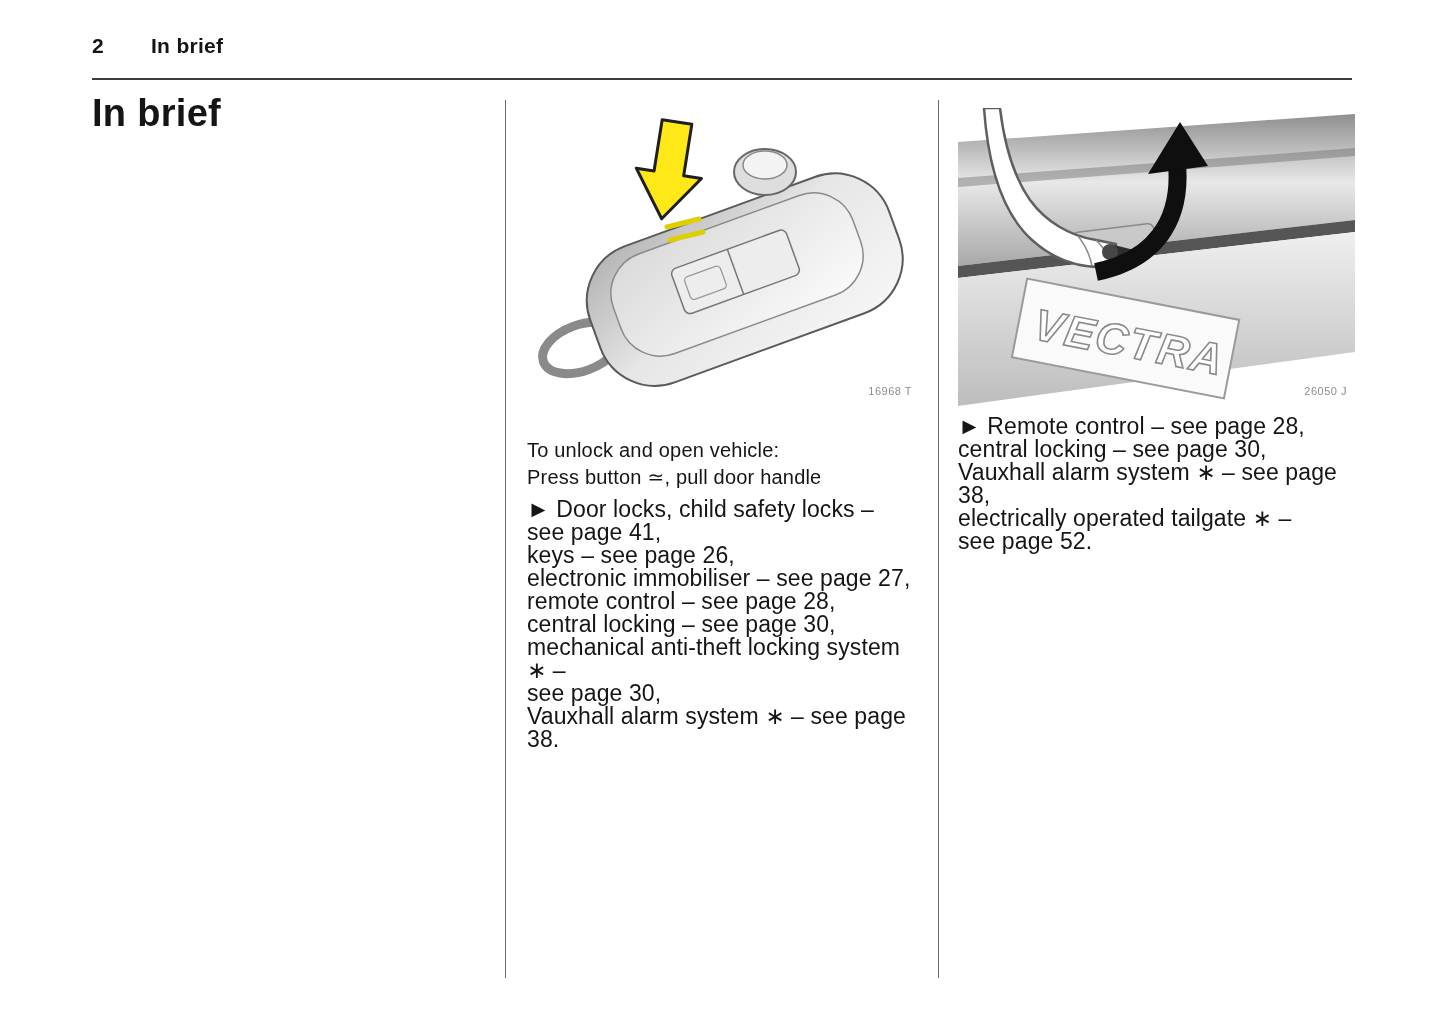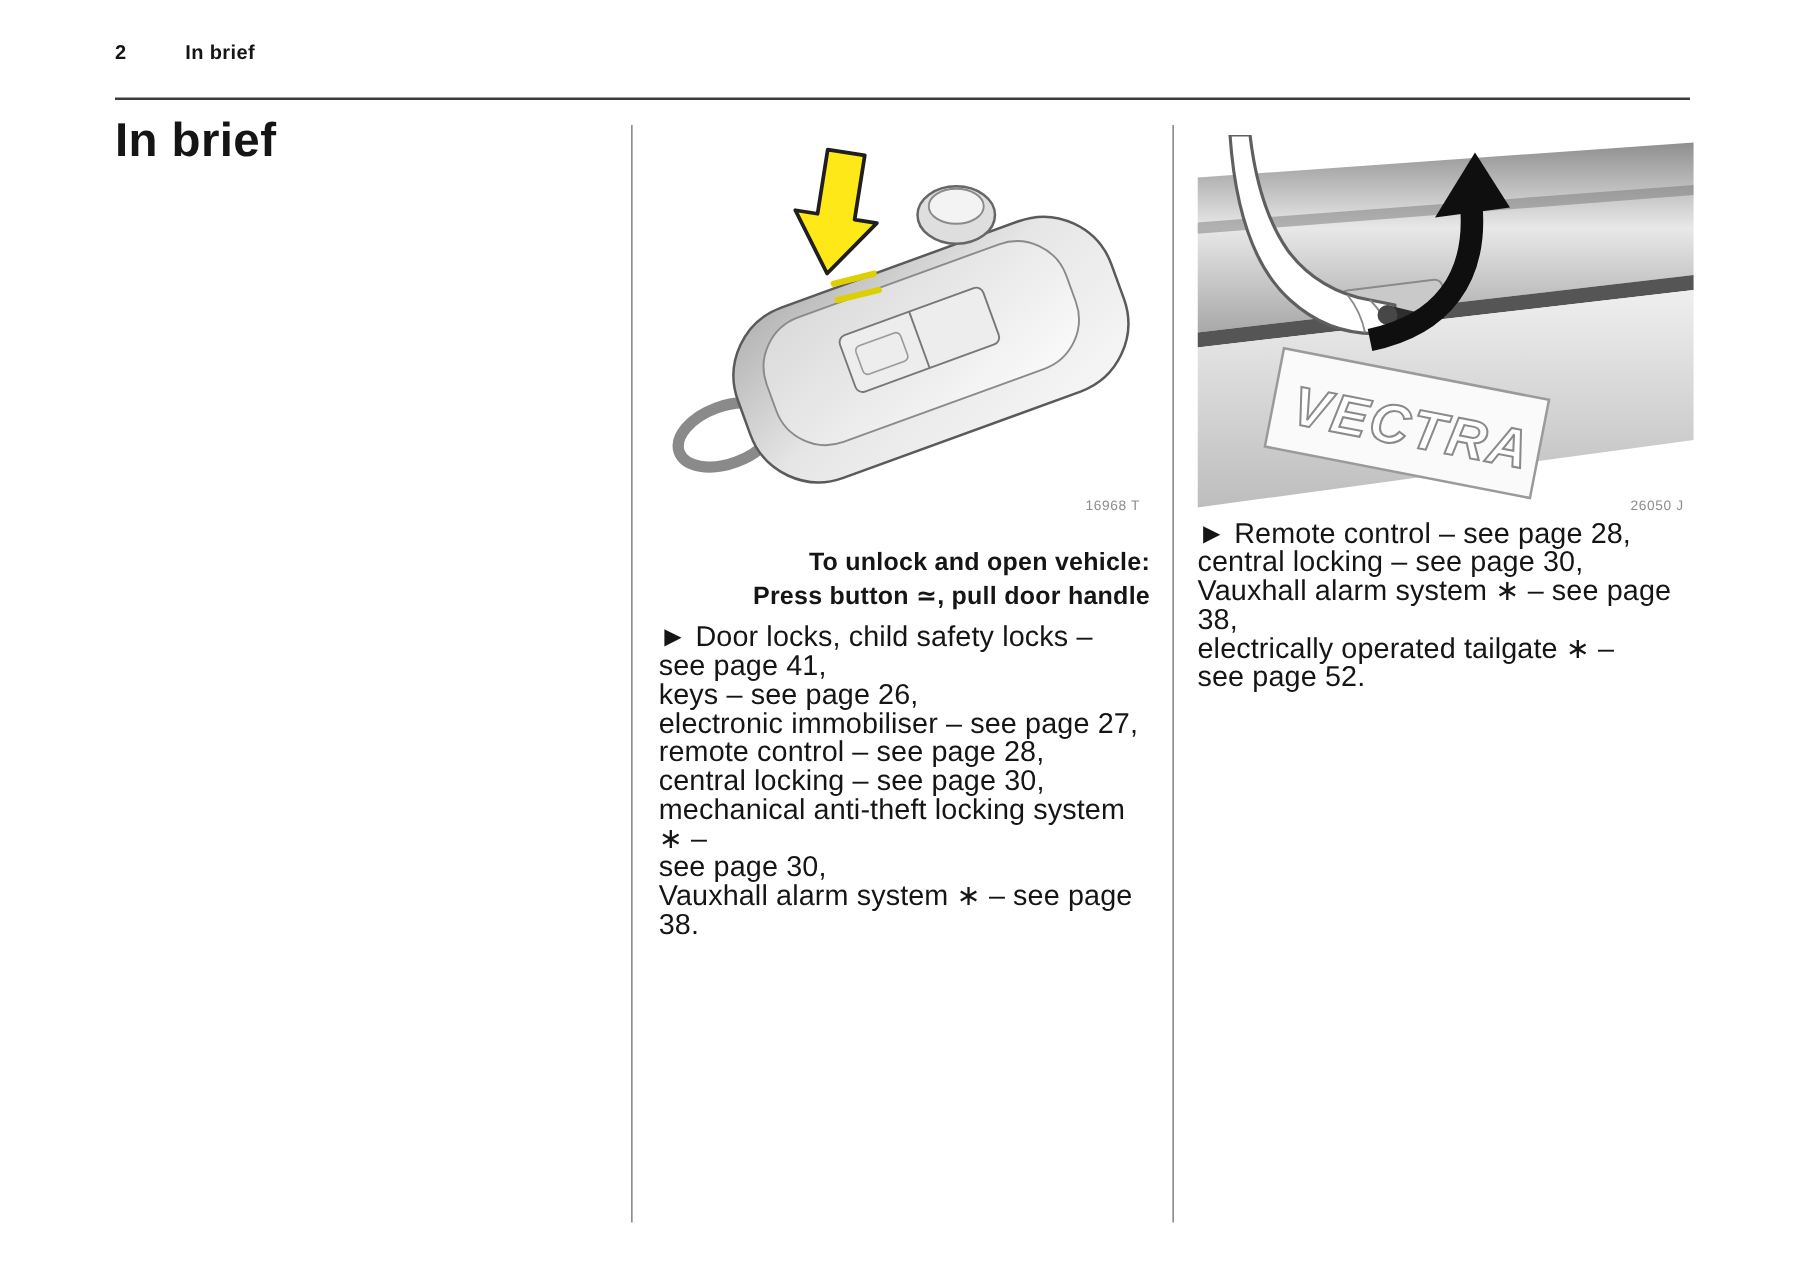--- a/index.html
+++ b/index.html
@@ -6,42 +6,42 @@
   html, body { width:1445px; height:1019px; }
   body {
     background:#ffffff;
     font-family:"Liberation Sans","DejaVu Sans",sans-serif;
     color:#151515;
     position:relative;
     overflow:hidden;
   }
   .page { position:absolute; top:0; left:0; width:1445px; height:1019px; background:#fff; }
 
-  .page-header { position:absolute; top:34px; left:92px; font-size:16px; font-weight:bold; letter-spacing:0.3px; }
+  .page-header { position:absolute; top:34px; left:92px; font-size:21px; font-weight:bold; letter-spacing:0.3px; }
   .page-header .page-section { margin-left:47px; }
 
   .header-rule { position:absolute; top:78px; left:92px; width:1260px; height:2px; background:#3c3c3c; }
 
   .page-title { position:absolute; top:92px; left:92px; font-size:38px; font-weight:bold; letter-spacing:0.3px; }
 
   .vrule { position:absolute; top:100px; width:1px; height:878px; background:#6a6a6a; }
   .vrule-left  { left:505px; }
   .vrule-right { left:938px; }
 
   .article { position:absolute; top:108px; }
   .article-mid   { left:527px; width:393px; }
   .article-right { left:958px; width:397px; }
 
   .figure { position:relative; width:100%; height:307px; }
   .figure svg { display:block; width:100%; height:100%; }
-  .fig-label { position:absolute; right:8px; bottom:4px; font-size:11px; color:#8d8d8d; letter-spacing:0.5px; }
+  .fig-label { position:absolute; right:8px; bottom:18px; font-size:11px; color:#8d8d8d; letter-spacing:0.5px; }
 
   .article-heading {
-    font-size:20px; line-height:26.5px; font-weight:bold;
-    white-space:pre-line; margin:22px 0 8px; letter-spacing:0.2px;text-align:right;
+    font-size:20px; line-height:26.5px; font-weight:normal;
+    white-space:pre-line; margin:22px 0 8px; letter-spacing:0.2px;
   }
   .article-body {
     font-size:23px; line-height:23px; white-space:pre-line; letter-spacing:0.1px;
   }
 </style>
 </head>
 <body>
 
 <div class="page">
 

